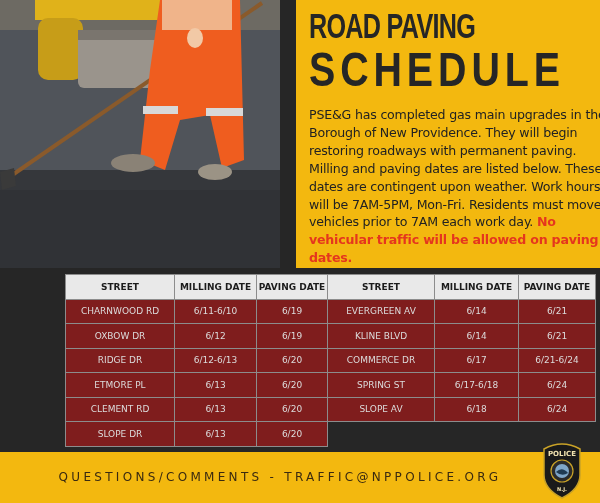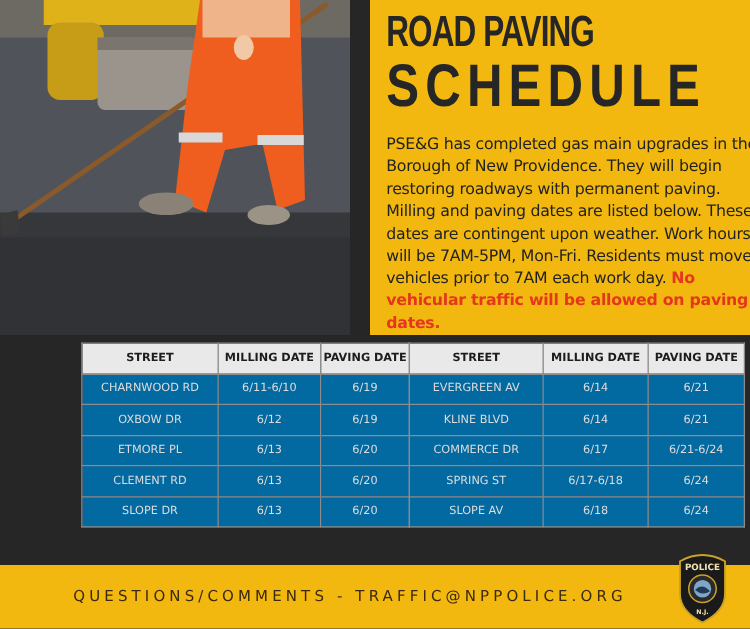--- a/index.html
+++ b/index.html
@@ -36,21 +36,21 @@
     
     .table-wrap { position: absolute; top: 274px; }
     .t-left { left: 33px; }
     .t-right { left: 295px; }
     table { border-collapse: collapse; margin-left: 32px; }
     th, td {
       border: 1.5px solid #8c8c8c; text-align: center; height: 24.5px;
       font-family: "DejaVu Sans", sans-serif; font-size: 9px;
     }
     th { background: #e9e9e9; color: #1c1c1c; font-weight: bold; }
-    td { background: #0369a1; color: #dcdcdc; }
+    td { background: #7f1d1d; color: #dcdcdc; }
     .c1 { width: 109px; }
     .c2 { width: 82px; }
     .c3 { width: 71px; }
     .t-right .c1 { width: 107px; }
     .t-right .c2 { width: 84px; }
     .t-right .c3 { width: 77px; }
 
     
     .footer {
       position: absolute; left: 0; top: 452px; width: 600px; height: 51px;
@@ -119,20 +119,25 @@
         <td>CHARNWOOD RD</td>
         <td>6/11-6/10</td>
         <td>6/19</td>
       </tr>
       <tr>
         <td>OXBOW DR</td>
         <td>6/12</td>
         <td>6/19</td>
       </tr>
       <tr>
+        <td>RIDGE DR</td>
+        <td>6/12-6/13</td>
+        <td>6/20</td>
+      </tr>
+      <tr>
         <td>ETMORE PL</td>
         <td>6/13</td>
         <td>6/20</td>
       </tr>
       <tr>
         <td>CLEMENT RD</td>
         <td>6/13</td>
         <td>6/20</td>
       </tr>
       <tr>

